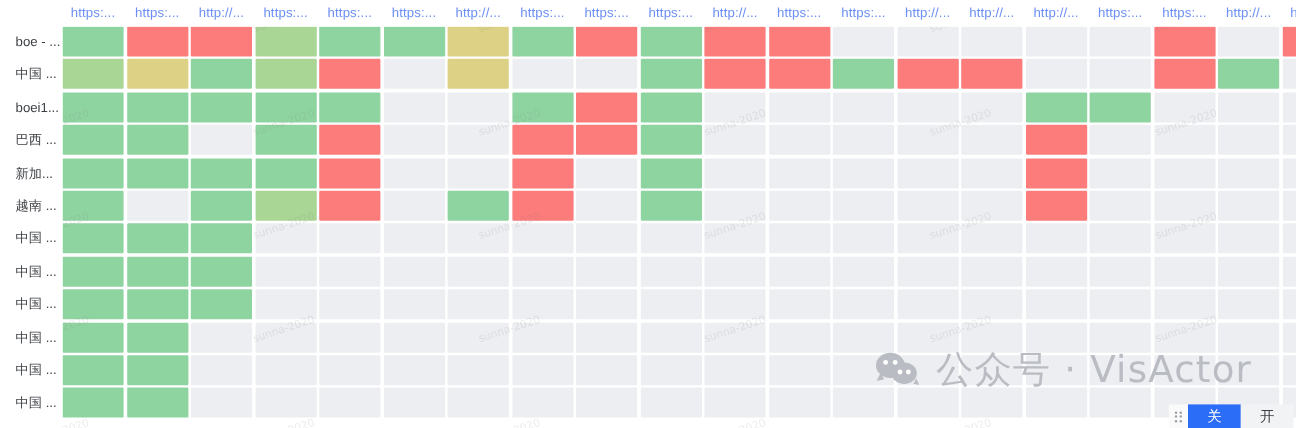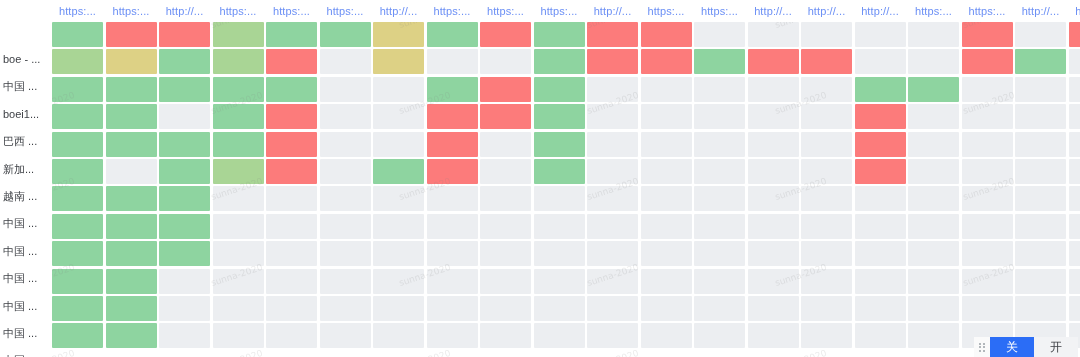--- a/index.html
+++ b/index.html
@@ -50,29 +50,28 @@
     position: absolute;
     left: 0;
     top: 22px;
     width: 52px;
     height: 335px;
     background: #ffffff;
     z-index: 4;
   }
   .row-label {
     position: absolute;
-    left: 3px;
+    left: 13px;
     width: 44px;
     height: 27px;
     line-height: 27px;
     font-size: 11px;
     color: #3c3f44;
     white-space: nowrap;
     overflow: hidden;
-    margin-top: 24px;
   }
 
   
   .grid-area {
     position: absolute;
     left: 52px;
     top: 22px;
     width: 1028px;
     height: 335px;
     background: #ffffff;
@@ -522,20 +521,33 @@
       <div class="row-label" style="top: 109.6px;">新加...</div>
       <div class="row-label" style="top: 137px;">越南 ...</div>
       <div class="row-label" style="top: 164.4px;">中国 ...</div>
       <div class="row-label" style="top: 191.8px;">中国 ...</div>
       <div class="row-label" style="top: 219.2px;">中国 ...</div>
       <div class="row-label" style="top: 246.6px;">中国 ...</div>
       <div class="row-label" style="top: 274px;">中国 ...</div>
       <div class="row-label" style="top: 301.4px;">中国 ...</div>
     </div>
 
+  <div class="watermark">
+    <div class="wechat-icon">
+      <span class="b1"></span>
+      <span class="b2"></span>
+      <span class="t1"></span>
+      <span class="t2"></span>
+      <span class="d d1"></span>
+      <span class="d d2"></span>
+      <span class="d d3"></span>
+      <span class="d d4"></span>
+    </div>
+    <div class="watermark-text">公众号 · VisActor</div>
+  </div>
 
   <div class="toggle-bar">
     <div class="drag-handle">
       <span class="dots">
           <i></i>
           <i></i>
           <i></i>
           <i></i>
           <i></i>
           <i></i>

